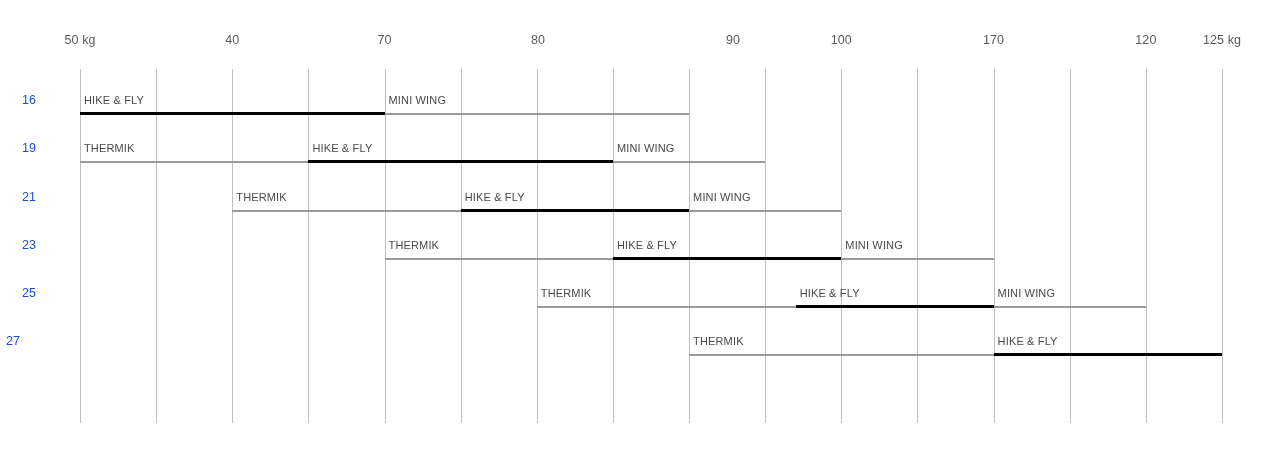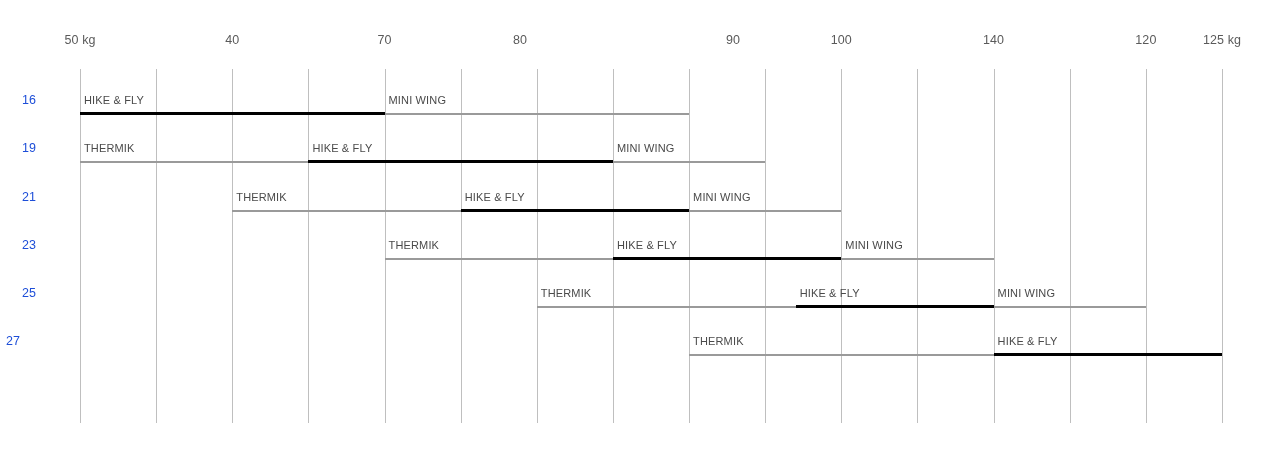--- a/index.html
+++ b/index.html
@@ -73,24 +73,24 @@
 </style>
 </head>
 <body>
 
 <div id="chart-root">
 
   <div id="axis-labels">
       <div class="axis-tick-label" style="left: 80px; top: 33px;">50 kg</div>
       <div class="axis-tick-label" style="left: 232.267px; top: 33px;">40</div>
       <div class="axis-tick-label" style="left: 384.533px; top: 33px;">70</div>
-      <div class="axis-tick-label" style="left: 520px; top: 33px;">80</div>
+      <div class="axis-tick-label" style="left: 538px; top: 33px;">80</div>
       <div class="axis-tick-label" style="left: 689.067px; top: 33px; margin-left: 44px;">90</div>
       <div class="axis-tick-label" style="left: 841.333px; top: 33px;">100</div>
-      <div class="axis-tick-label" style="left: 993.6px; top: 33px;">140</div>
+      <div class="axis-tick-label" style="left: 993.6px; top: 33px;">170</div>
       <div class="axis-tick-label" style="left: 1145.87px; top: 33px;">120</div>
       <div class="axis-tick-label" style="left: 1222px; top: 33px;">125 kg</div>
     </div>
   <div id="gridlines">
       <div class="gridline" style="left: 80px; top: 69px; height: 354px;"></div>
       <div class="gridline" style="left: 156px; top: 69px; height: 354px;"></div>
       <div class="gridline" style="left: 232px; top: 69px; height: 354px;"></div>
       <div class="gridline" style="left: 308px; top: 69px; height: 354px;"></div>
       <div class="gridline" style="left: 385px; top: 69px; height: 354px;"></div>
       <div class="gridline" style="left: 461px; top: 69px; height: 354px;"></div>

